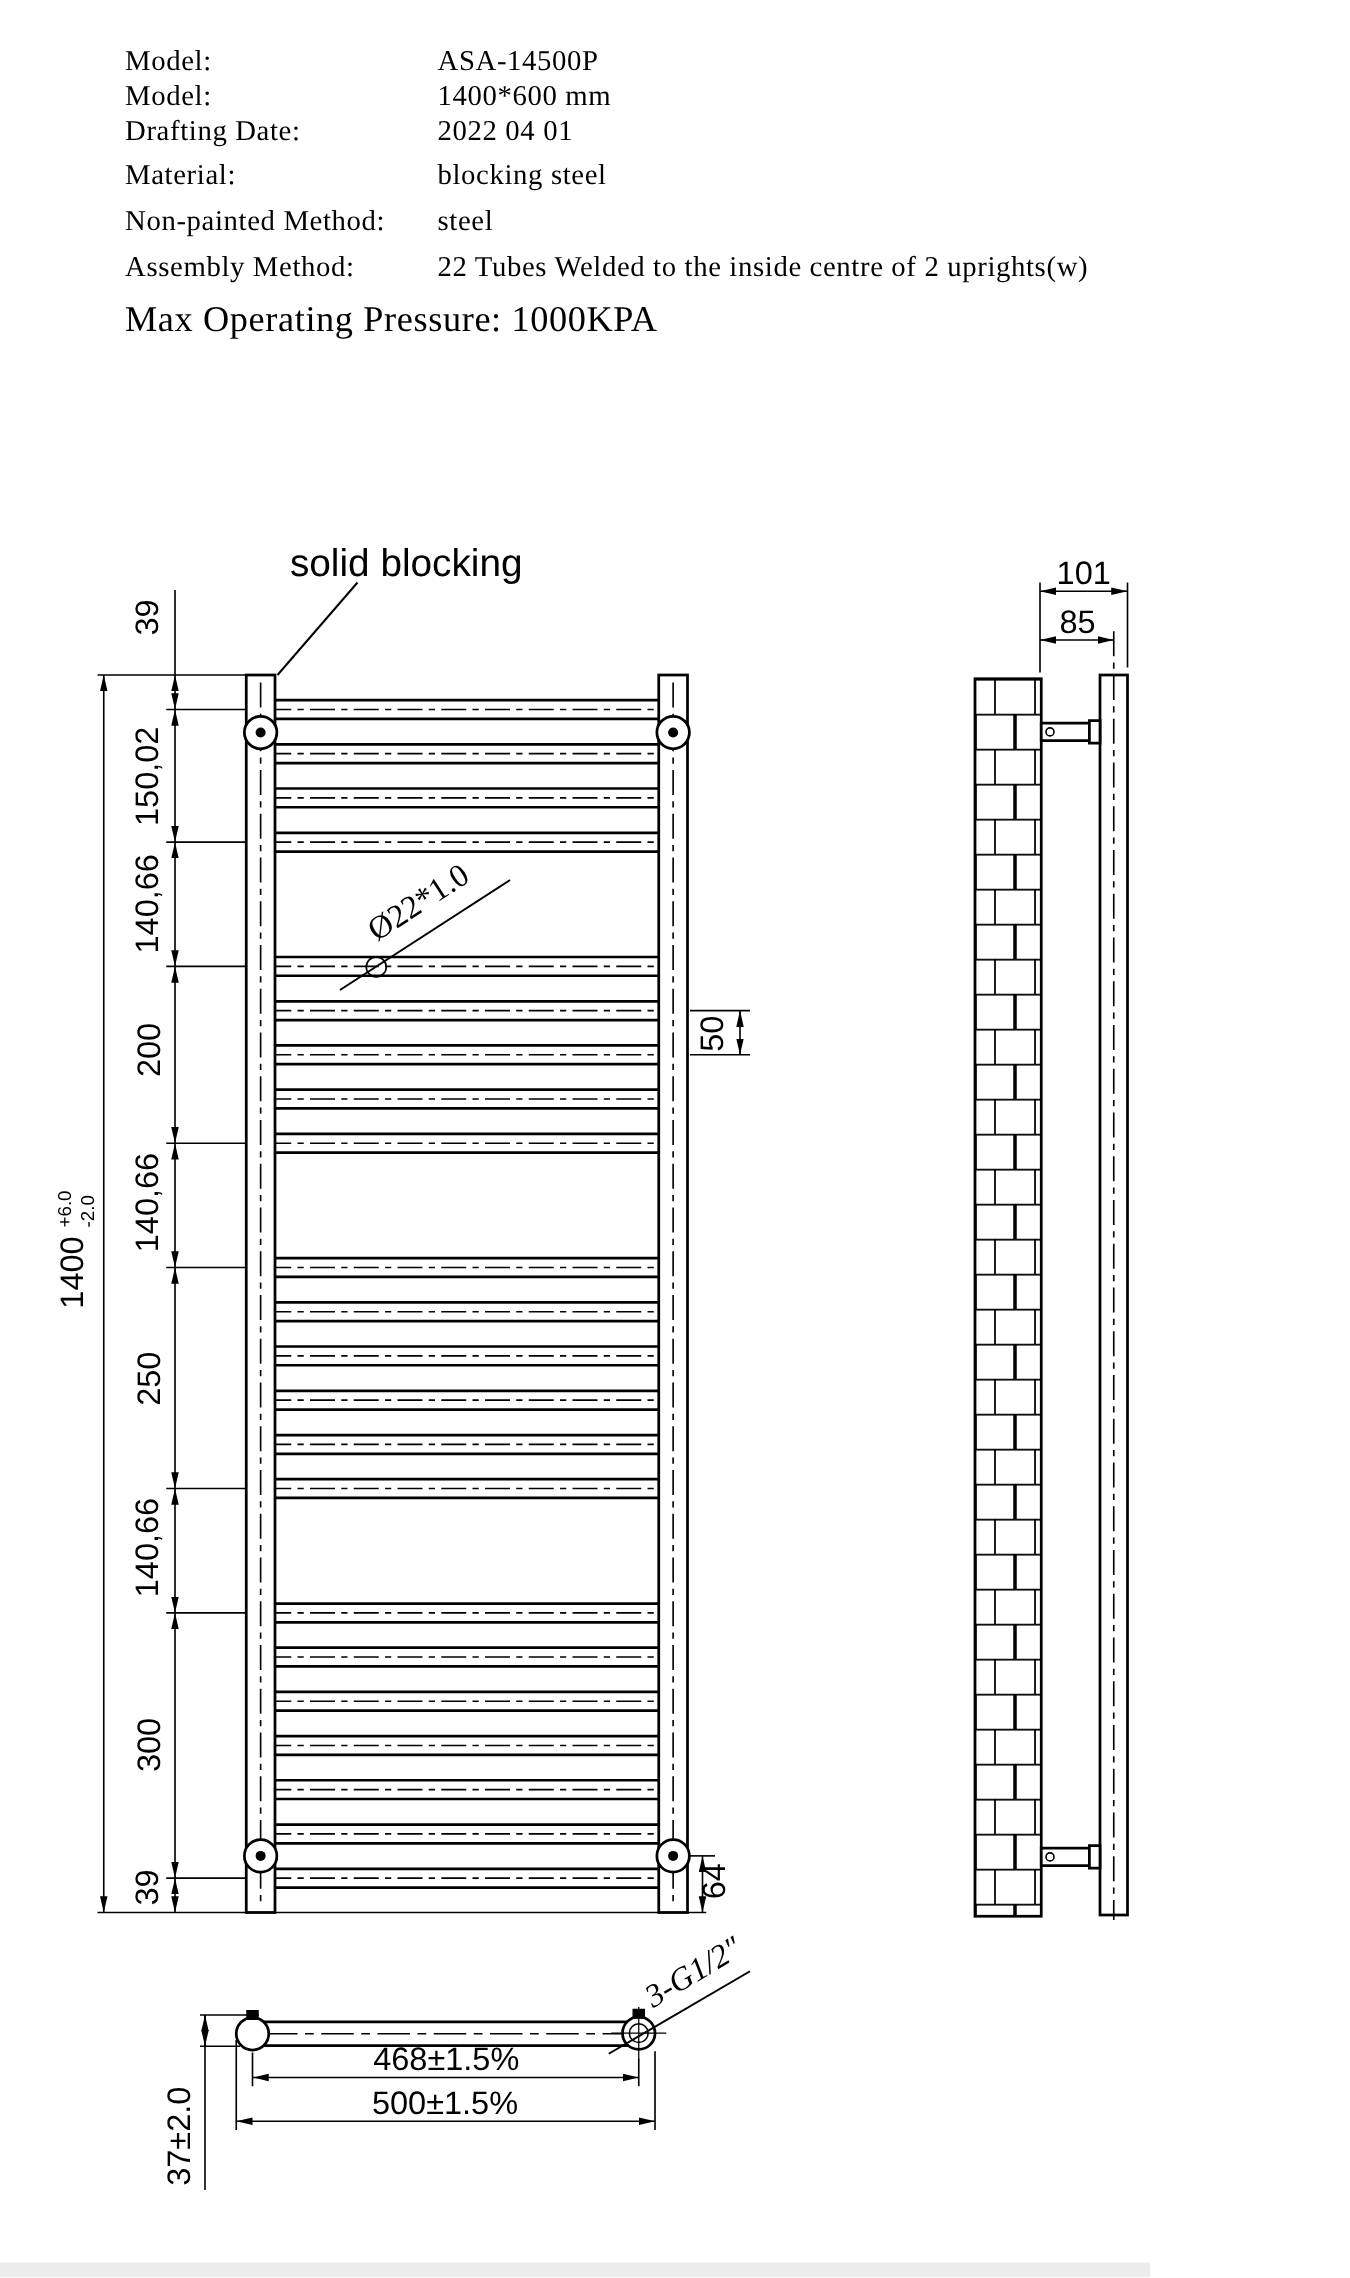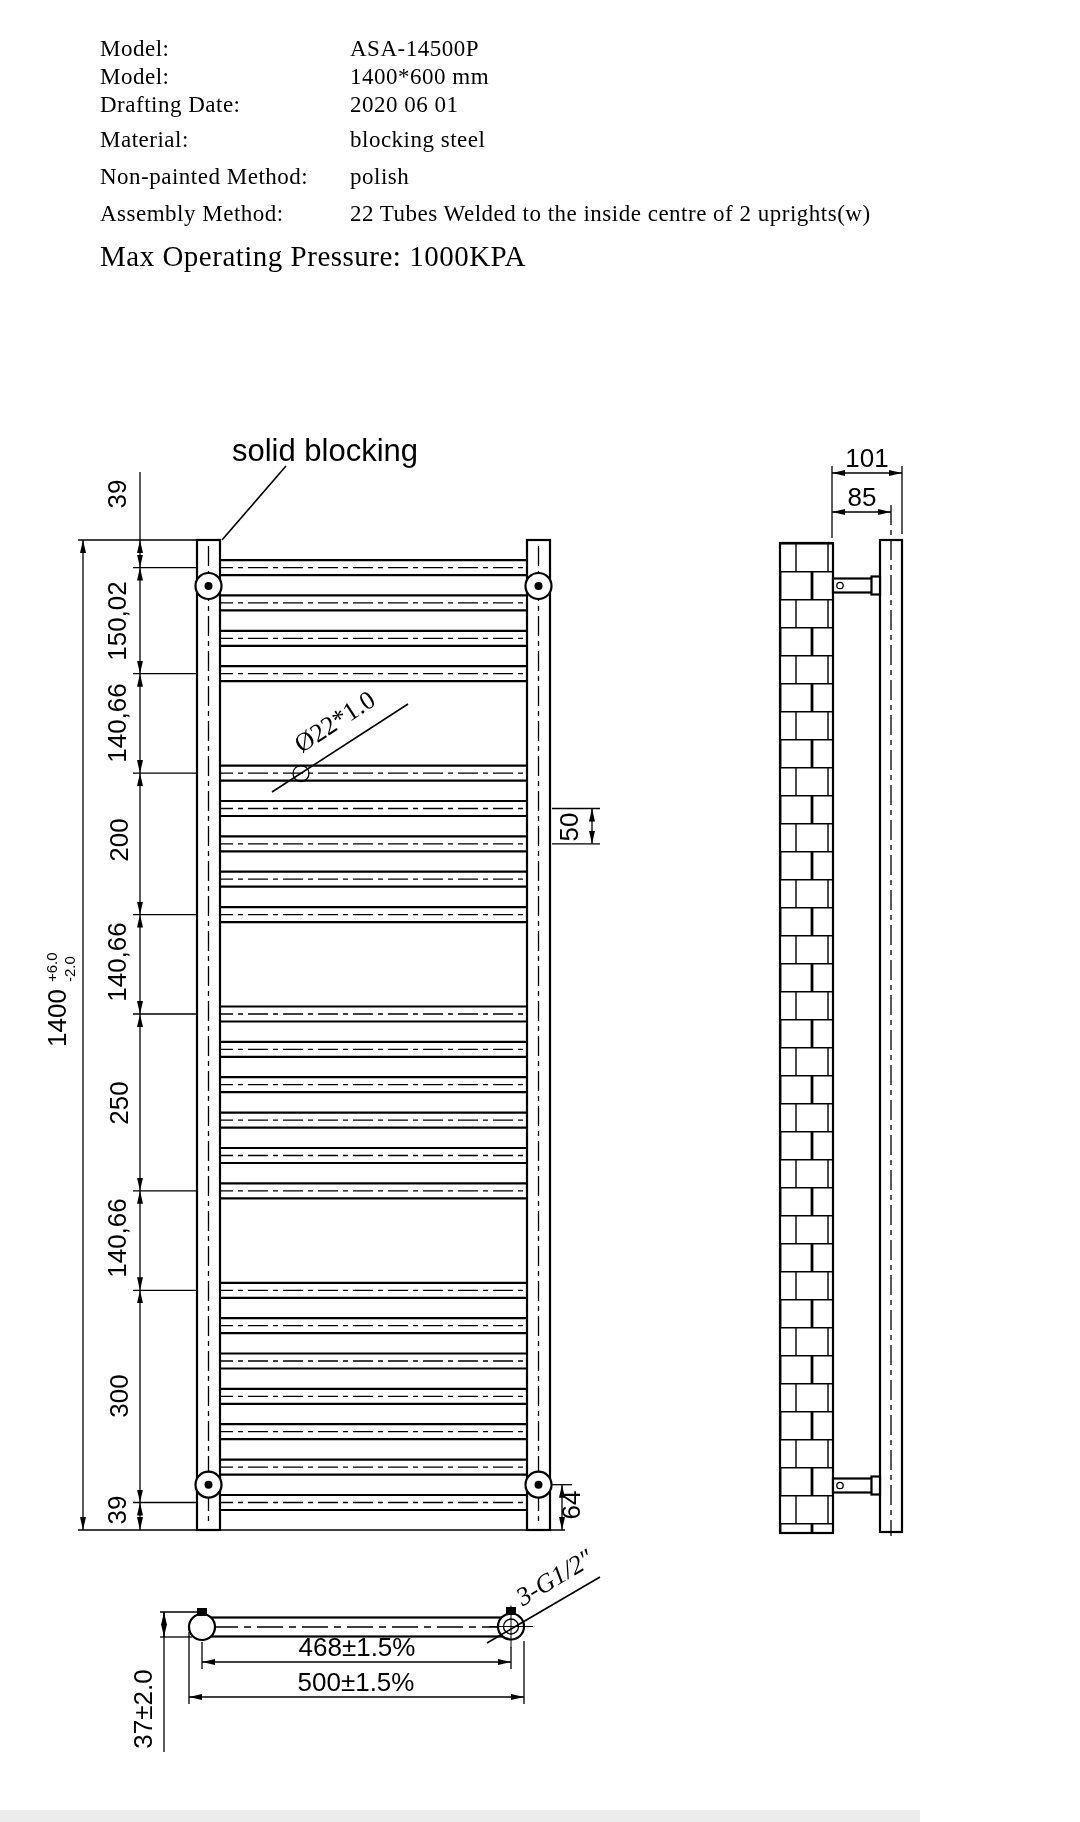--- a/index.html
+++ b/index.html
@@ -25,29 +25,29 @@
     <div class="spec-row" style="top:36px">
       <span>Model:</span>
       <span class="val">ASA-14500P</span>
     </div>
     <div class="spec-row" style="top:64px">
       <span>Model:</span>
       <span class="val">1400*600 mm</span>
     </div>
     <div class="spec-row" style="top:92px">
       <span>Drafting Date:</span>
-      <span class="val">2020 06 01</span>
+      <span class="val">2022 04 01</span>
     </div>
     <div class="spec-row" style="top:127px">
       <span>Material:</span>
       <span class="val">blocking steel</span>
     </div>
     <div class="spec-row" style="top:164px">
       <span>Non-painted Method:</span>
-      <span class="val">polish</span>
+      <span class="val">steel</span>
     </div>
     <div class="spec-row" style="top:201px">
       <span>Assembly Method:</span>
       <span class="val">22 Tubes Welded to the inside centre of 2 uprights(w)</span>
     </div>
     <div class="pressure" style="top:240px">Max Operating Pressure: 1000KPA</div>
   </div>
 
   
   <svg id="cad" width="1080" height="1822" viewBox="0 0 1080 1822">

